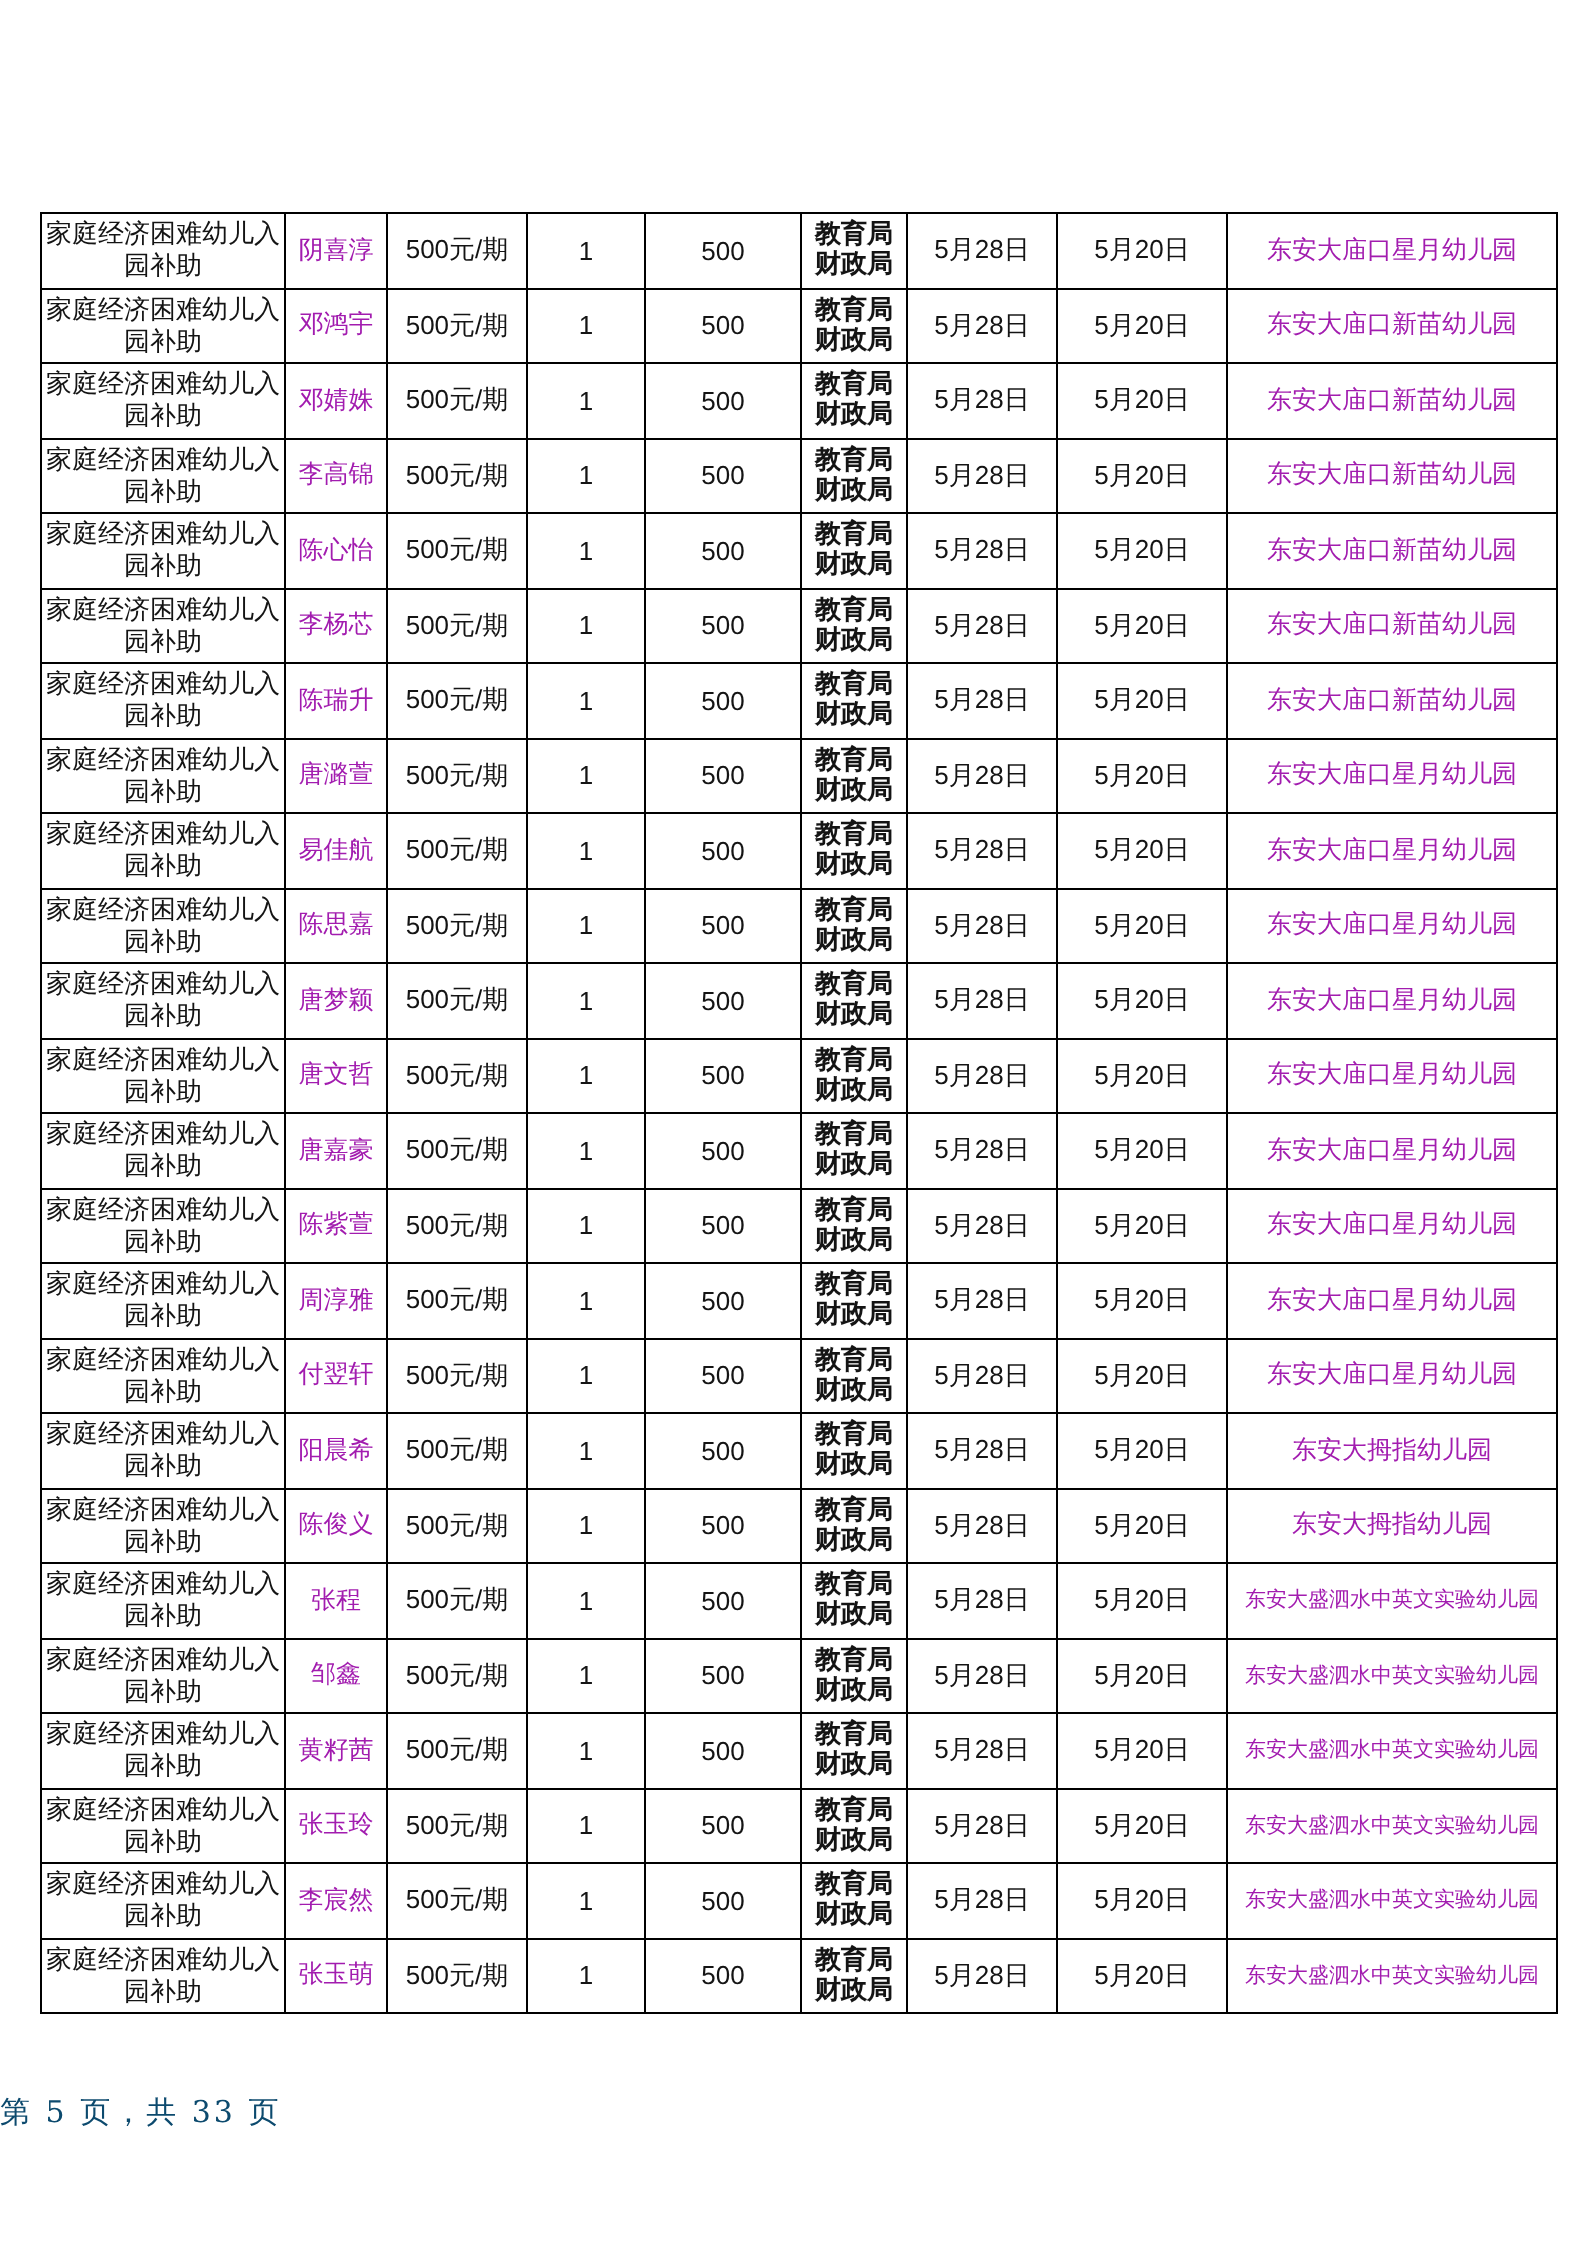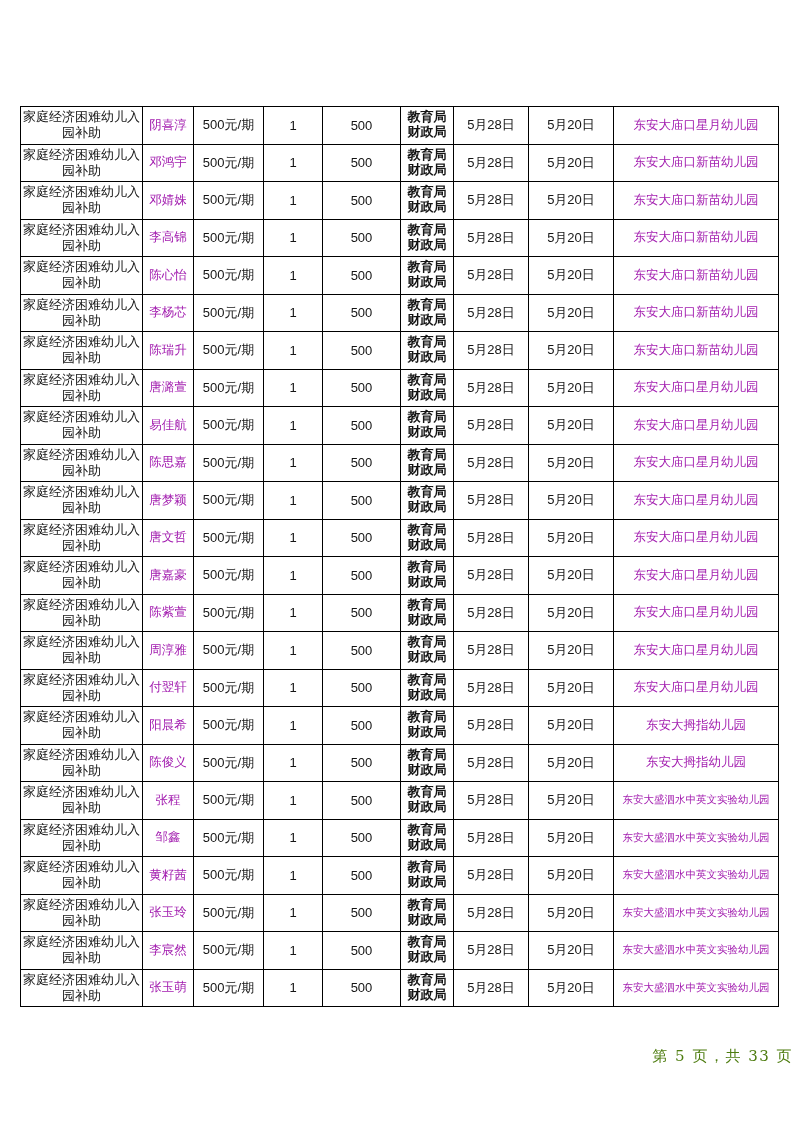--- a/index.html
+++ b/index.html
@@ -58,24 +58,24 @@
     padding: 0 2px;
   }
   td.school.small {
     font-size: 10.5px;
   }
   .footer {
     position: absolute;
     top: 1047px;
     left: 0;
     width: 100%;
-    text-align: right;
+    text-align: left;
     font-family: "DejaVu Serif", serif;
     font-size: 15px;
-    color: #4d7c0f;
+    color: #0c4a6e;
     letter-spacing: 1.5px;
   }
 </style>
 </head>
 <body>
 
 <div class="page">
 
   <table class="grid">
     <colgroup>

